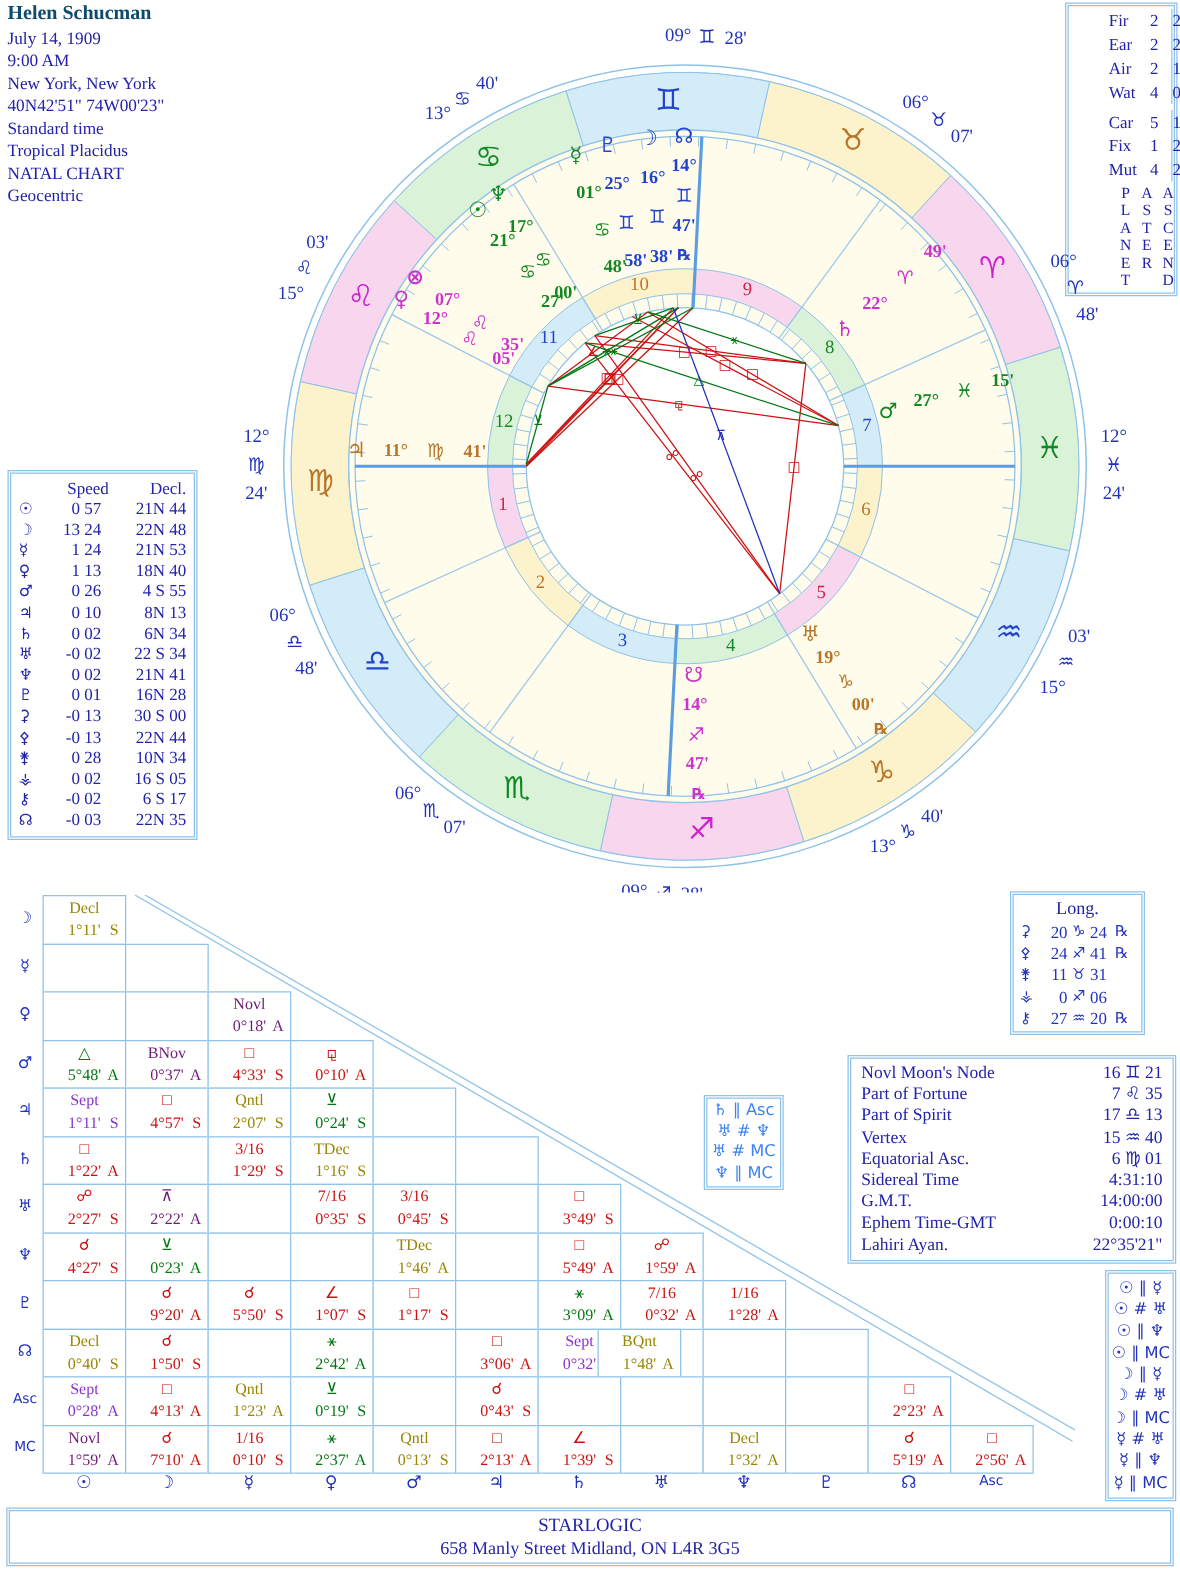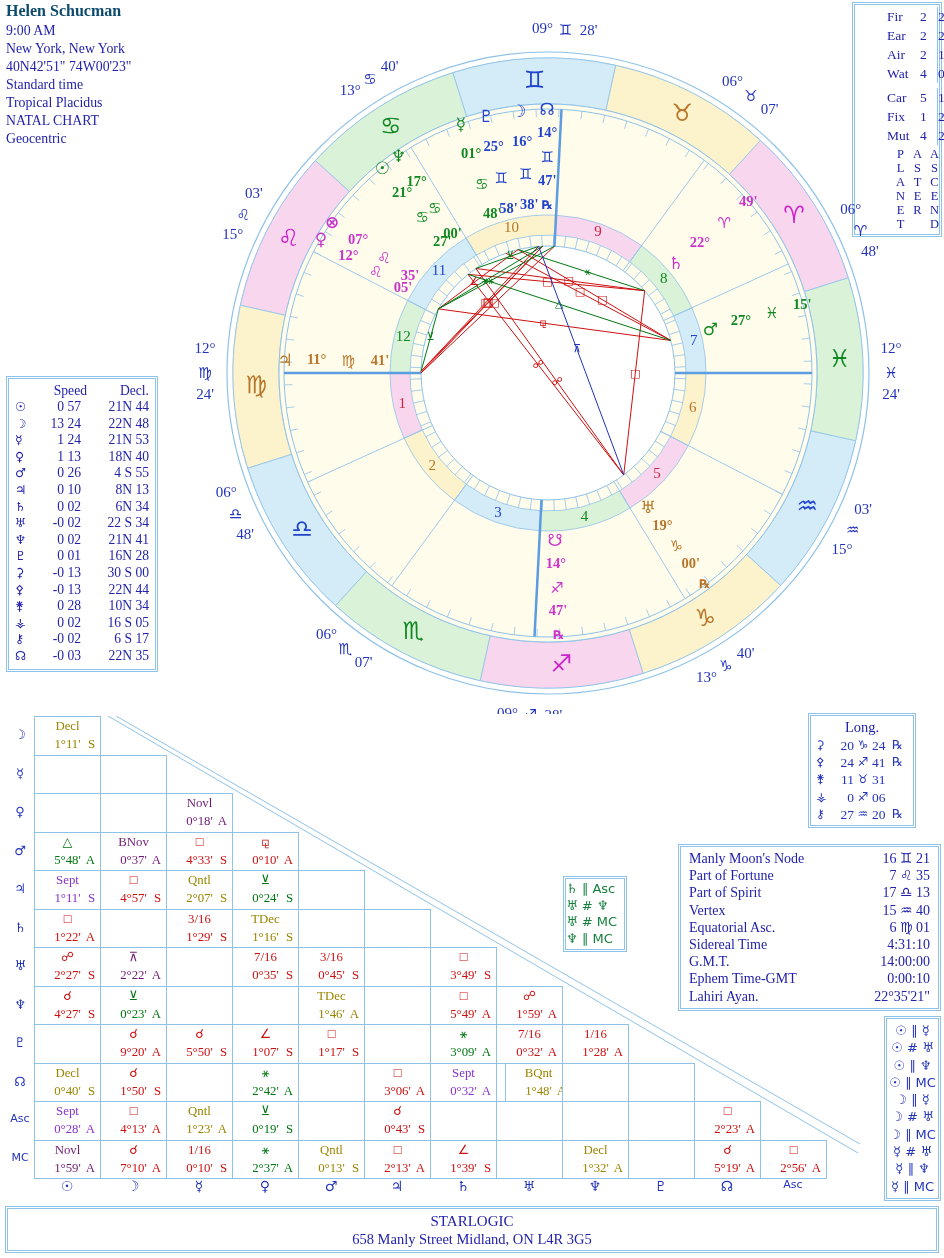--- a/index.html
+++ b/index.html
@@ -37,21 +37,21 @@
   .gcell{position:absolute;box-sizing:border-box;width:67px;height:39.5px;border:1px solid #8fc2e8;background:#fff;}
   .gcell .l1{text-align:center;line-height:18px;height:18px;font-family:"Liberation Serif","DejaVu Sans",serif;}
   .gcell .l2{position:relative;text-align:center;line-height:18px;}
   .gcell .l2 .ad{position:absolute;right:5px;top:0;}
   .rowlab{position:absolute;width:24px;text-align:center;color:#2233bb;font-family:"DejaVu Sans",sans-serif;font-size:13px;}
   .collab{position:absolute;width:66px;text-align:center;color:#2233bb;font-family:"DejaVu Sans",sans-serif;font-size:14px;top:462px;}
   .c-red{color:#cc1111;} .c-green{color:#007711;} .c-nblue{color:#701a75;}
   .c-purple{color:#8833cc;} .c-olive{color:#998500;}
   
   #decl-mid{left:563px;top:876px;width:64px;padding:2px 0;}
-  #decl-mid .dr{font-size:13px;line-height:16.5px;font-family:"DejaVu Sans",sans-serif;color:#15803d;}
+  #decl-mid .dr{font-size:13px;line-height:16.5px;text-align:center;font-family:"DejaVu Sans",sans-serif;color:#3b82f6;}
   #long-box{left:808px;top:713px;width:108px;padding:2px 5px;}
   #long-box .title{text-align:center;font-size:14.5px;line-height:19px;}
   .lb-row{display:flex;font-size:13.5px;line-height:17.2px;color:#2233bb;}
   .lb-row .g{width:16px;font-family:"DejaVu Sans",sans-serif;font-size:12px;}
   .lb-row .v1{width:22px;text-align:right;}
   .lb-row .sg{width:18px;text-align:center;font-family:"DejaVu Sans",sans-serif;font-size:12px;}
   .lb-row .v2{width:20px;text-align:left;}
   .lb-row .rx{width:14px;font-size:12px;}
   #node-box{left:678px;top:844px;width:263px;padding:3px 8px;}
   .nb-row{display:flex;justify-content:space-between;font-size:14px;line-height:17.2px;}
@@ -61,20 +61,21 @@
   #footer{left:5px;top:1206px;width:934px;height:47px;text-align:center;}
   #footer .f1{font-size:15px;margin-top:4px;}
   #footer .f2{font-size:14.5px;margin-top:1px;}
 </style>
 </head>
 <body>
 
 <div class="abs" id="header">
   <div class="name">Helen Schucman</div>
   <div id="header-lines">
+      <div class="hline">July 14, 1909</div>
       <div class="hline">9:00 AM</div>
       <div class="hline">New York, New York</div>
       <div class="hline">40N42'51"  74W00'23"</div>
       <div class="hline">Standard time</div>
       <div class="hline">Tropical Placidus</div>
       <div class="hline">NATAL CHART</div>
       <div class="hline">Geocentric</div>
     </div>
 </div>
 
@@ -738,21 +739,21 @@
     </div>
     <div class="gcell" style="left: 290px; top: 346.5px;"></div>
     <div class="gcell" style="left: 356px; top: 346.5px;">
       <div class="l1 c-red">□</div>
       <div class="l2 c-red"><span>3°06'</span><span class="ad">A</span></div>
     </div>
     <div class="gcell" style="left: 422px; top: 346.5px;">
       <div class="l1 c-purple">Sept</div>
       <div class="l2 c-purple"><span>0°32'</span><span class="ad">A</span></div>
     </div>
-    <div class="gcell" style="left: 497px; top: 346.5px;">
+    <div class="gcell" style="left: 470px; top: 346.5px;">
       <div class="l1 c-olive">BQnt</div>
       <div class="l2 c-olive"><span>1°48'</span><span class="ad">A</span></div>
     </div>
     <div class="gcell" style="left: 554px; top: 346.5px;"></div>
     <div class="gcell" style="left: 620px; top: 346.5px;"></div>
     <div class="rowlab" style="left: 0px; top: 396px; font-size: 11px;">Asc</div>
     <div class="gcell" style="left: 26px; top: 385px;">
       <div class="l1 c-purple">Sept</div>
       <div class="l2 c-purple"><span>0°28'</span><span class="ad">A</span></div>
     </div>
@@ -881,21 +882,21 @@
         <span class="v1">27</span>
         <span class="sg">♒</span>
         <span class="v2">20</span>
         <span class="rx">℞</span>
       </div>
     </div>
 </div>
 
 <div class="abs box" id="node-box">
     <div class="nb-row">
-      <span>Manly Moon's Node</span>
+      <span>Novl Moon's Node</span>
       <span>16 ♊ 21</span>
     </div>
     <div class="nb-row">
       <span>Part of Fortune</span>
       <span>7 ♌ 35</span>
     </div>
     <div class="nb-row">
       <span>Part of Spirit</span>
       <span>17 ♎ 13</span>
     </div>

